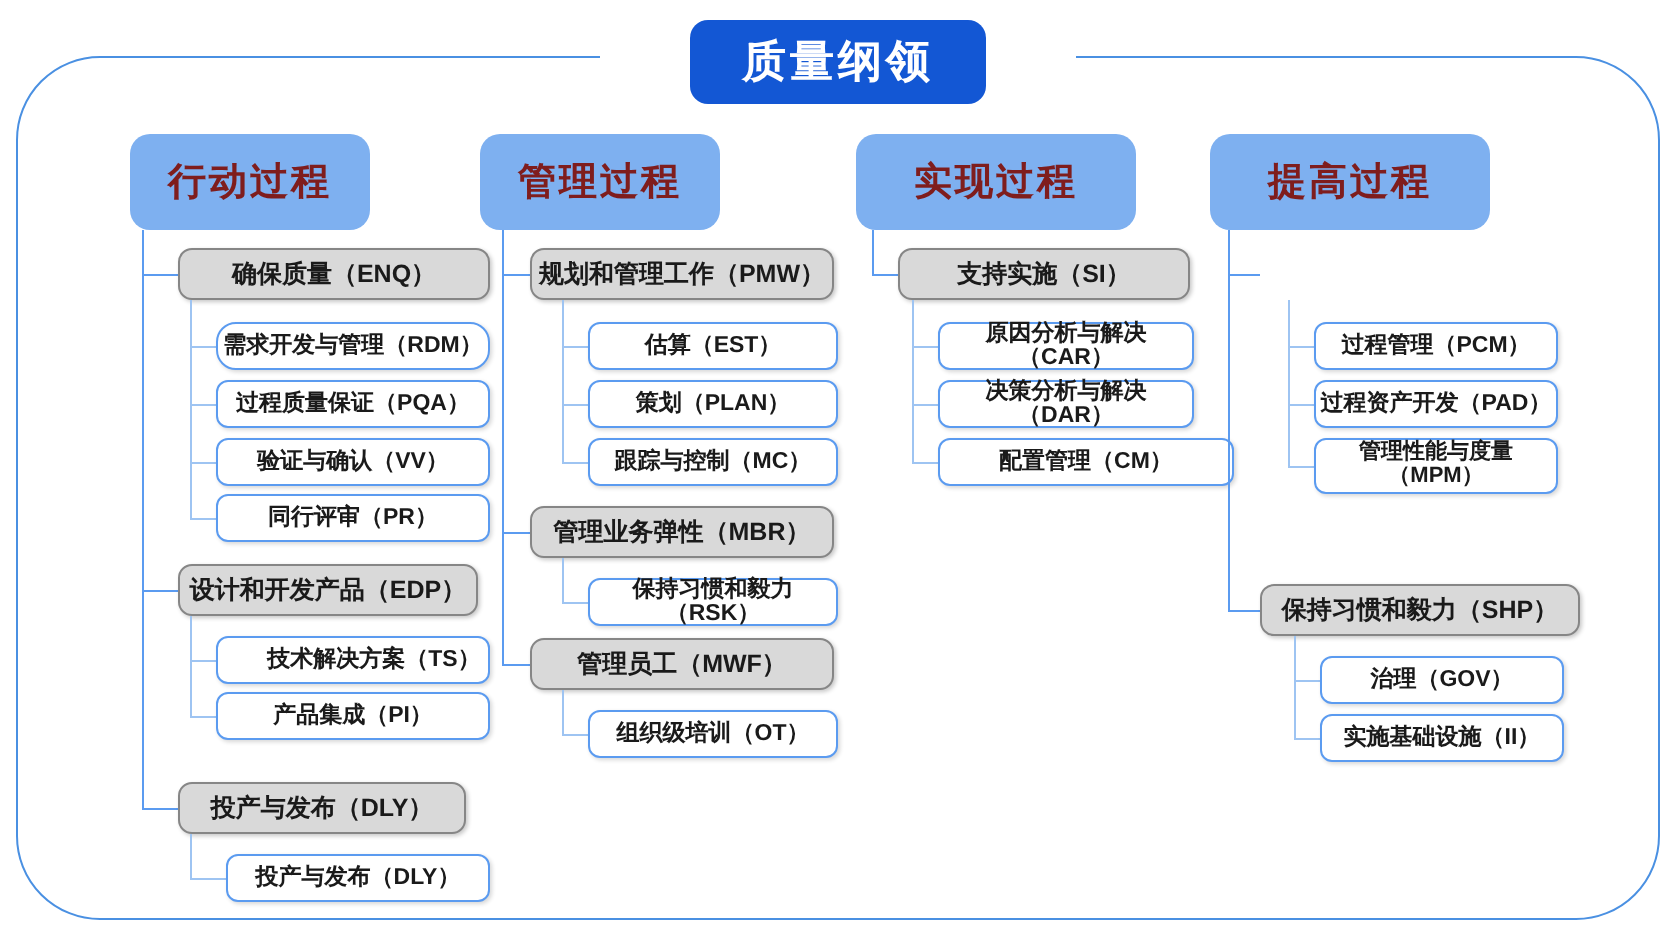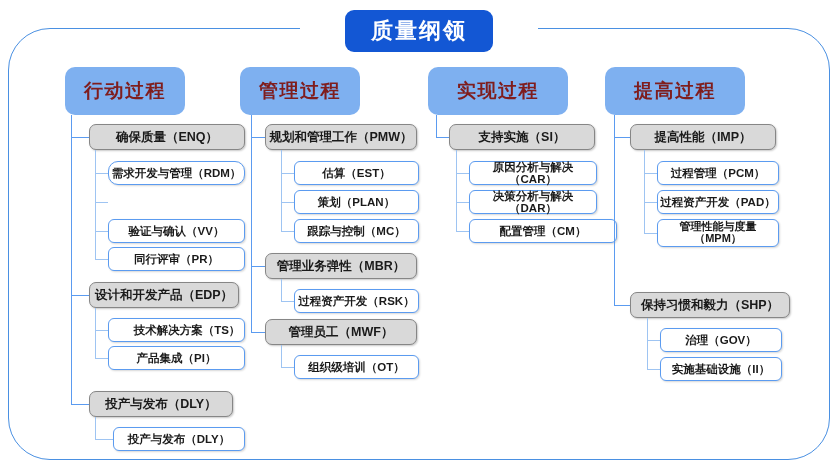--- a/index.html
+++ b/index.html
@@ -90,20 +90,23 @@
   <div class="gbox" style="left:89px;top:124px;width:156px;">
     <span>确保质量（ENQ）</span>
   </div>
   <div class="ln ln-v ln-d" style="left:95px;top:150px;height:109px;"></div>
 
   <div class="ln ln-h ln-d" style="left:95px;top:173px;width:13px;"></div>
   <div class="lbox" style="left:108px;top:161px;width:137px;border-radius:10px;">
     <span>需求开发与管理（RDM）</span>
   </div>
   <div class="ln ln-h ln-d" style="left:95px;top:202px;width:13px;"></div>
+  <div class="lbox" style="left:108px;top:190px;width:137px;">
+    <span>过程质量保证（PQA）</span>
+  </div>
   <div class="ln ln-h ln-d" style="left:95px;top:231px;width:13px;"></div>
   <div class="lbox" style="left:108px;top:219px;width:137px;">
     <span>验证与确认（VV）</span>
   </div>
   <div class="ln ln-h ln-d" style="left:95px;top:259px;width:13px;"></div>
   <div class="lbox" style="left:108px;top:247px;width:137px;">
     <span>同行评审（PR）</span>
   </div>
 
   <div class="ln ln-h" style="left:71px;top:295px;width:18px;"></div>
@@ -153,21 +156,21 @@
     <span>跟踪与控制（MC）</span>
   </div>
 
   <div class="ln ln-h" style="left:251px;top:266px;width:14px;"></div>
   <div class="gbox" style="left:265px;top:253px;width:152px;">
     <span>管理业务弹性（MBR）</span>
   </div>
   <div class="ln ln-v ln-d" style="left:281px;top:279px;height:22px;"></div>
   <div class="ln ln-h ln-d" style="left:281px;top:301px;width:13px;"></div>
   <div class="lbox" style="left:294px;top:289px;width:125px;">
-    <span>过程资产开发（RSK）</span>
+    <span>保持习惯和毅力（RSK）</span>
   </div>
 
   <div class="ln ln-h" style="left:251px;top:332px;width:14px;"></div>
   <div class="gbox" style="left:265px;top:319px;width:152px;">
     <span>管理员工（MWF）</span>
   </div>
   <div class="ln ln-v ln-d" style="left:281px;top:345px;height:22px;"></div>
   <div class="ln ln-h ln-d" style="left:281px;top:367px;width:13px;"></div>
   <div class="lbox" style="left:294px;top:355px;width:125px;">
     <span>组织级培训（OT）</span>
@@ -194,23 +197,20 @@
   <div class="lbox" style="left:469px;top:219px;width:148px;">
     <span>配置管理（CM）</span>
   </div>
 
   <div class="col-head" style="left:605px;top:67px;width:140px;">
     <span>提高过程</span>
   </div>
   <div class="ln ln-v" style="left:614px;top:115px;height:190px;"></div>
 
   <div class="ln ln-h" style="left:614px;top:137px;width:16px;"></div>
-  <div class="gbox" style="left:630px;top:124px;width:146px;">
-    <span>提高性能（IMP）</span>
-  </div>
   <div class="ln ln-v ln-d" style="left:644px;top:150px;height:83px;"></div>
   <div class="ln ln-h ln-d" style="left:644px;top:173px;width:13px;"></div>
   <div class="lbox" style="left:657px;top:161px;width:122px;">
     <span>过程管理（PCM）</span>
   </div>
   <div class="ln ln-h ln-d" style="left:644px;top:202px;width:13px;"></div>
   <div class="lbox" style="left:657px;top:190px;width:122px;">
     <span>过程资产开发（PAD）</span>
   </div>
   <div class="ln ln-h ln-d" style="left:644px;top:233px;width:13px;"></div>

